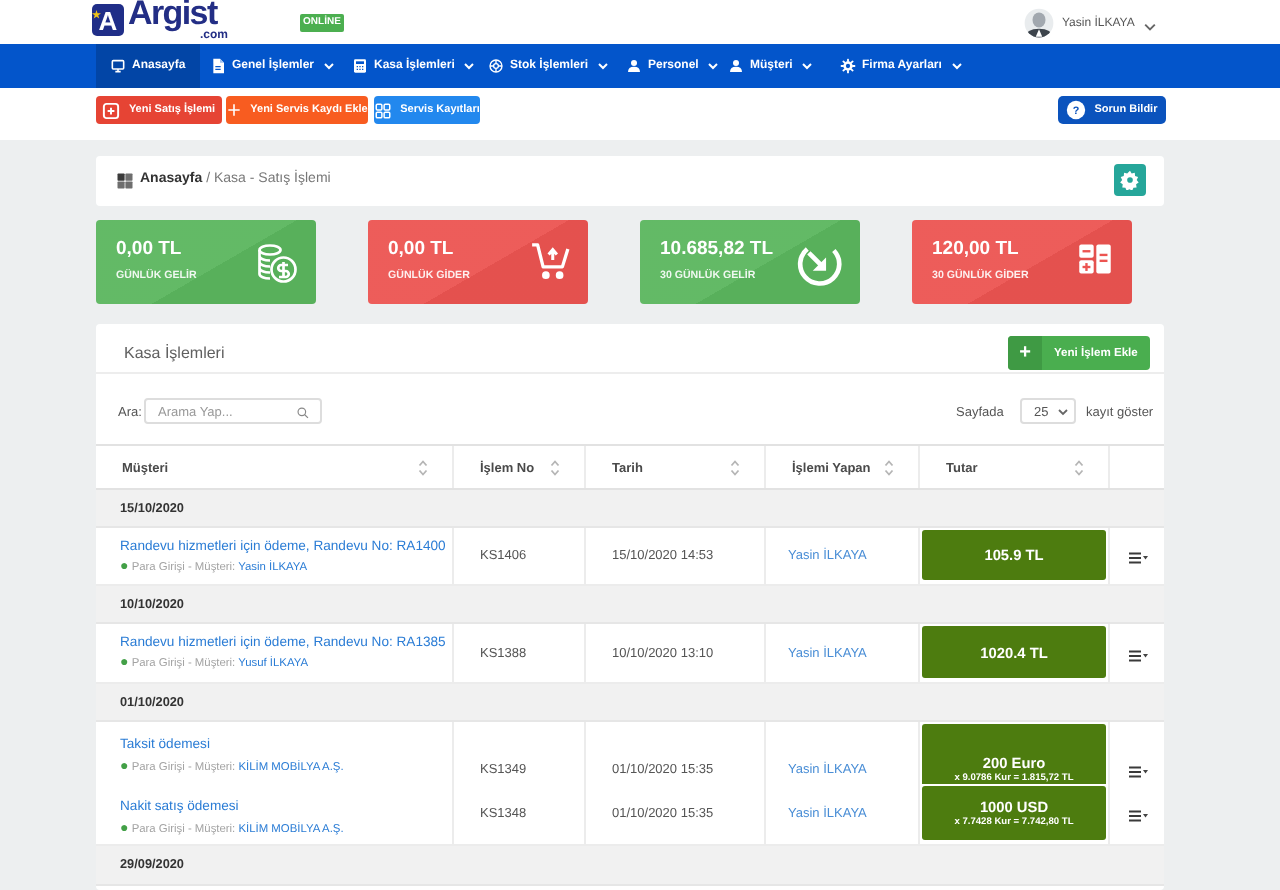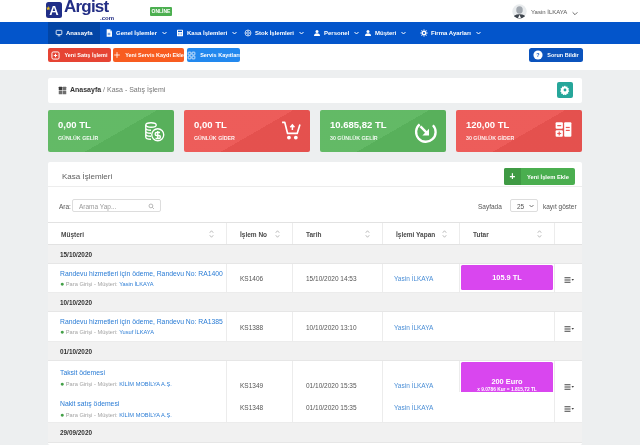--- a/index.html
+++ b/index.html
@@ -32,21 +32,21 @@
 #tb3 { left:187px; width:53px; background:#2288ee; }
 #tb4 { left:529px; width:54px; background:#0b53bd; border-radius:2.5px; }
 
 
 #bc { position:absolute; left:48px; top:78px; width:534px; height:25px; background:#fff; border-radius:2px; }
 #bctxt { position:absolute; left:22px; top:8px; font-size:7px; color:#777; }
 #bctxt b { color:#333; }
 #bcgear { position:absolute; left:509px; top:4px; width:16px; height:16px; background:#26a69a; border-radius:2px; display:flex; align-items:center; justify-content:center; }
 
 
-.scard { position:absolute; top:110px; width:126px; height:42px; border-radius:2px; color:#fff; overflow:hidden; }
+.scard { position:absolute; top:110px; width:110px; height:42px; border-radius:2px; color:#fff; overflow:hidden; }
 .scard .big { position:absolute; left:10px; top:8.5px; font-size:9.5px; font-weight:bold; }
 .scard .sub { position:absolute; left:10px; top:24.5px; font-size:5.3px; font-weight:bold; opacity:.9; }
 .scard svg { position:absolute; right:8px; top:9px; }
 .sgreen { background:#5bb65e; }
 .sred { background:#ec5451; }
 .scard .diag { position:absolute; left:0; top:0; width:100%; height:100%; background:linear-gradient(150deg, rgba(255,255,255,0.05) 0%, rgba(255,255,255,0.05) 55%, rgba(0,0,0,0.035) 55%, rgba(0,0,0,0.035) 100%); }
 #sc1 { left:48px; } #sc2 { left:184px; } #sc3 { left:320px;text-align:center; } #sc4 { left:456px; }
 
 
 #card { position:absolute; left:48px; top:162px; width:534px; height:283px; background:#fff; border-radius:2px; }
@@ -74,21 +74,21 @@
 #thead svg.sort { position:absolute; right:12px; top:7px; }
 .grow { background:#f1f1f1; border-bottom:1px solid #e6e6e6; }
 .grow .gd { position:absolute; left:12px; top:6px; font-size:6.4px; font-weight:bold; color:#333; }
 .drow { background:#fff; border-bottom:1px solid #ececec; }
 .mlink { position:absolute; left:12px; top:6px; font-size:6.8px; color:#2a7cd5; }
 .msub { position:absolute; left:12px; top:16px; font-size:5.7px; color:#a3a3a3; }
 .msub .dot { color:#43a047; font-size:7px; }
 .msub .nm { color:#2a7cd5; }
 .ctext { font-size:6.5px; color:#555; position:absolute; left:13px; top:50%; transform:translateY(-50%); white-space:nowrap; }
 .cname { font-size:6.5px; color:#4a8ed6; position:absolute; left:11px; top:50%; transform:translateY(-50%); white-space:nowrap; }
-.gbtn { position:absolute; left:1px; top:1px; right:1px; bottom:2px; background:#d946ef; border-radius:1.5px; color:#fff; text-align:center; display:flex; flex-direction:column; justify-content:center; }
+.gbtn { position:absolute; left:1px; top:1px; right:1px; bottom:2px; background:#4d7c0f; border-radius:1.5px; color:#fff; text-align:center; display:flex; flex-direction:column; justify-content:center; }
 .gbtn .v { font-size:7.4px; font-weight:bold; }
 .gbtn .k { font-size:4.8px; font-weight:bold; margin-top:1px; }
 .menu { position:absolute; left:50%; top:50%; transform:translate(-50%,-50%); }
 .tall .mlink { top:8px; }
 .tall .msub { top:19px; }
 
 
 .c1 { left:0; width:178px; }
 .c2 { left:178px; width:66px; }
 .c3 { left:244px; width:90px; }
@@ -418,20 +418,25 @@
     </div>
     <div class="cell c2">
         <span class="ctext">KS1388</span>
       </div>
     <div class="cell c3">
         <span class="ctext">10/10/2020 13:10</span>
       </div>
     <div class="cell c4">
         <span class="cname">Yasin İLKAYA</span>
       </div>
+    <div class="cell c5">
+        <div class="gbtn">
+          <div class="v">1020.4 TL</div>
+        </div>
+      </div>
     <div class="cell c6">
         <div class="menu">
       <svg width="10" height="6" viewBox="0 0 20 12">
             <path d="M1 1.5 h12 M1 6 h12 M1 10.5 h12" stroke="#3a3a3a" stroke-width="1.9"></path>
             <path d="M15 4 h5 l-2.5 3.5 Z" fill="#444"></path>
           </svg>
     </div>
       </div>
   </div>
 
@@ -476,20 +481,26 @@
     </div>
     <div class="cell c2">
         <span class="ctext">KS1348</span>
       </div>
     <div class="cell c3">
         <span class="ctext">01/10/2020 15:35</span>
       </div>
     <div class="cell c4">
         <span class="cname">Yasin İLKAYA</span>
       </div>
+    <div class="cell c5">
+        <div class="gbtn">
+          <div class="v">1000 USD</div>
+          <div class="k">x 7.7428 Kur = 7.742,80 TL</div>
+        </div>
+      </div>
     <div class="cell c6">
         <div class="menu">
       <svg width="10" height="6" viewBox="0 0 20 12">
             <path d="M1 1.5 h12 M1 6 h12 M1 10.5 h12" stroke="#3a3a3a" stroke-width="1.9"></path>
             <path d="M15 4 h5 l-2.5 3.5 Z" fill="#444"></path>
           </svg>
     </div>
       </div>
   </div>
 

